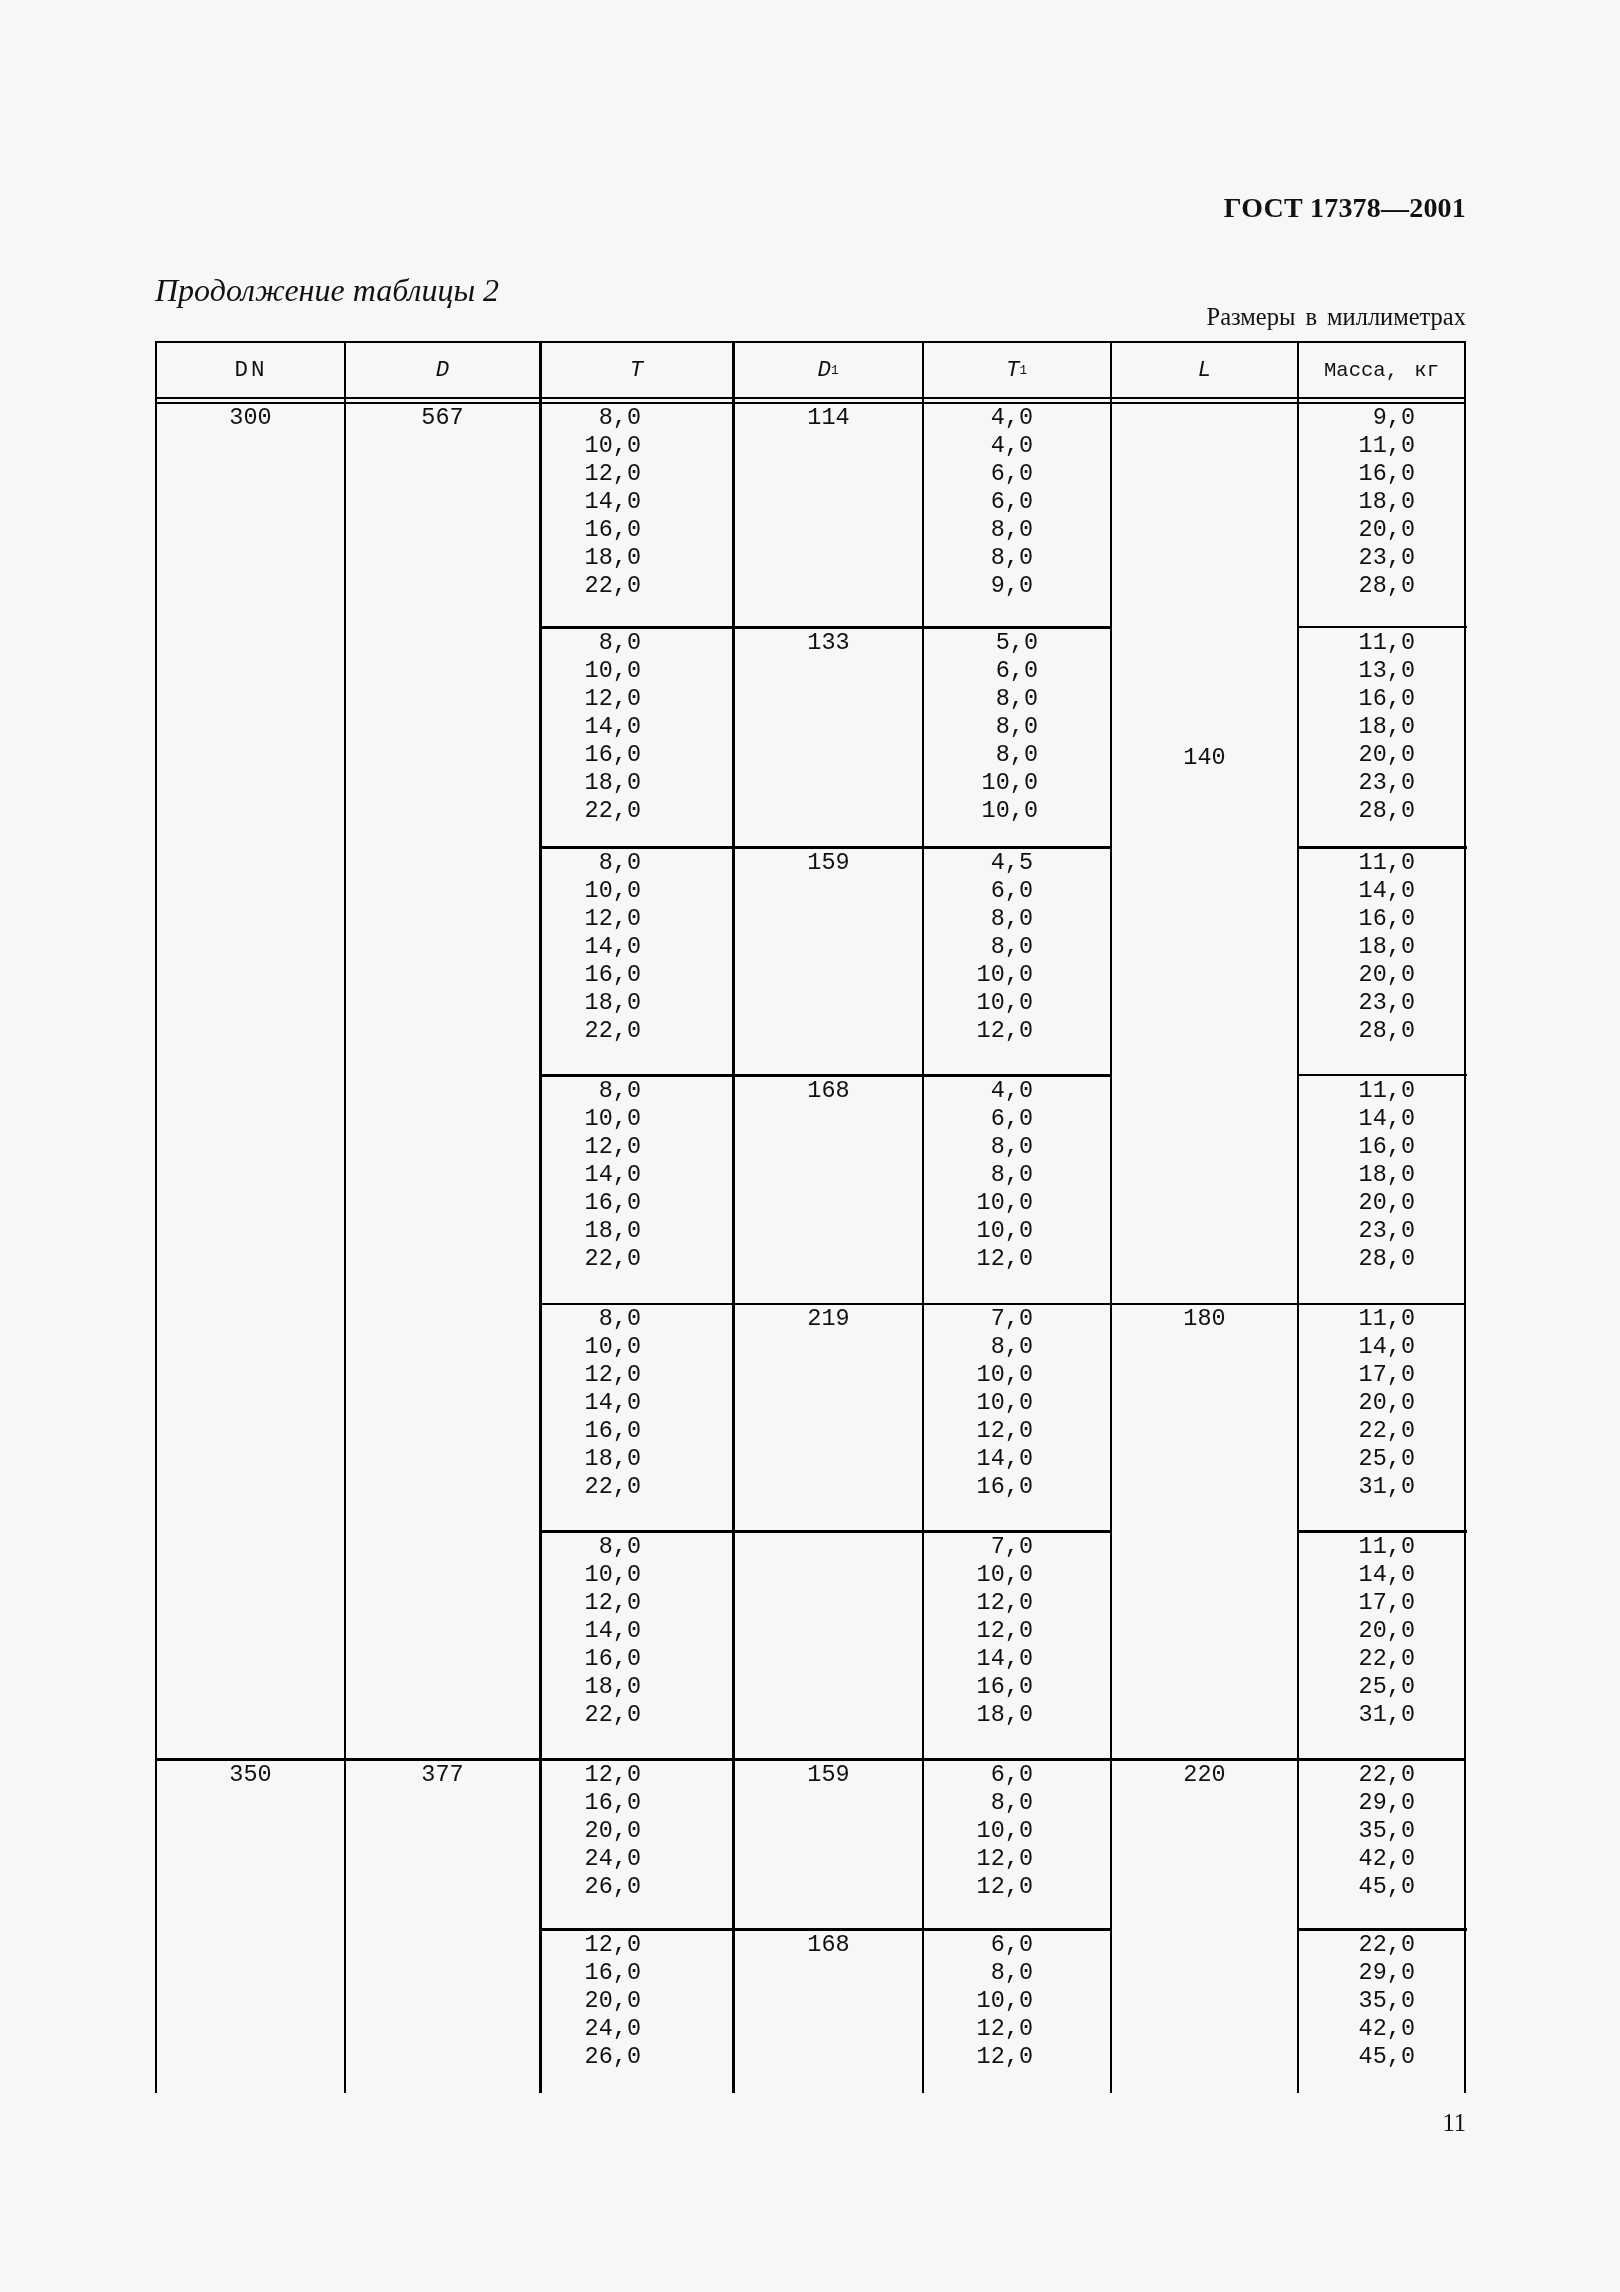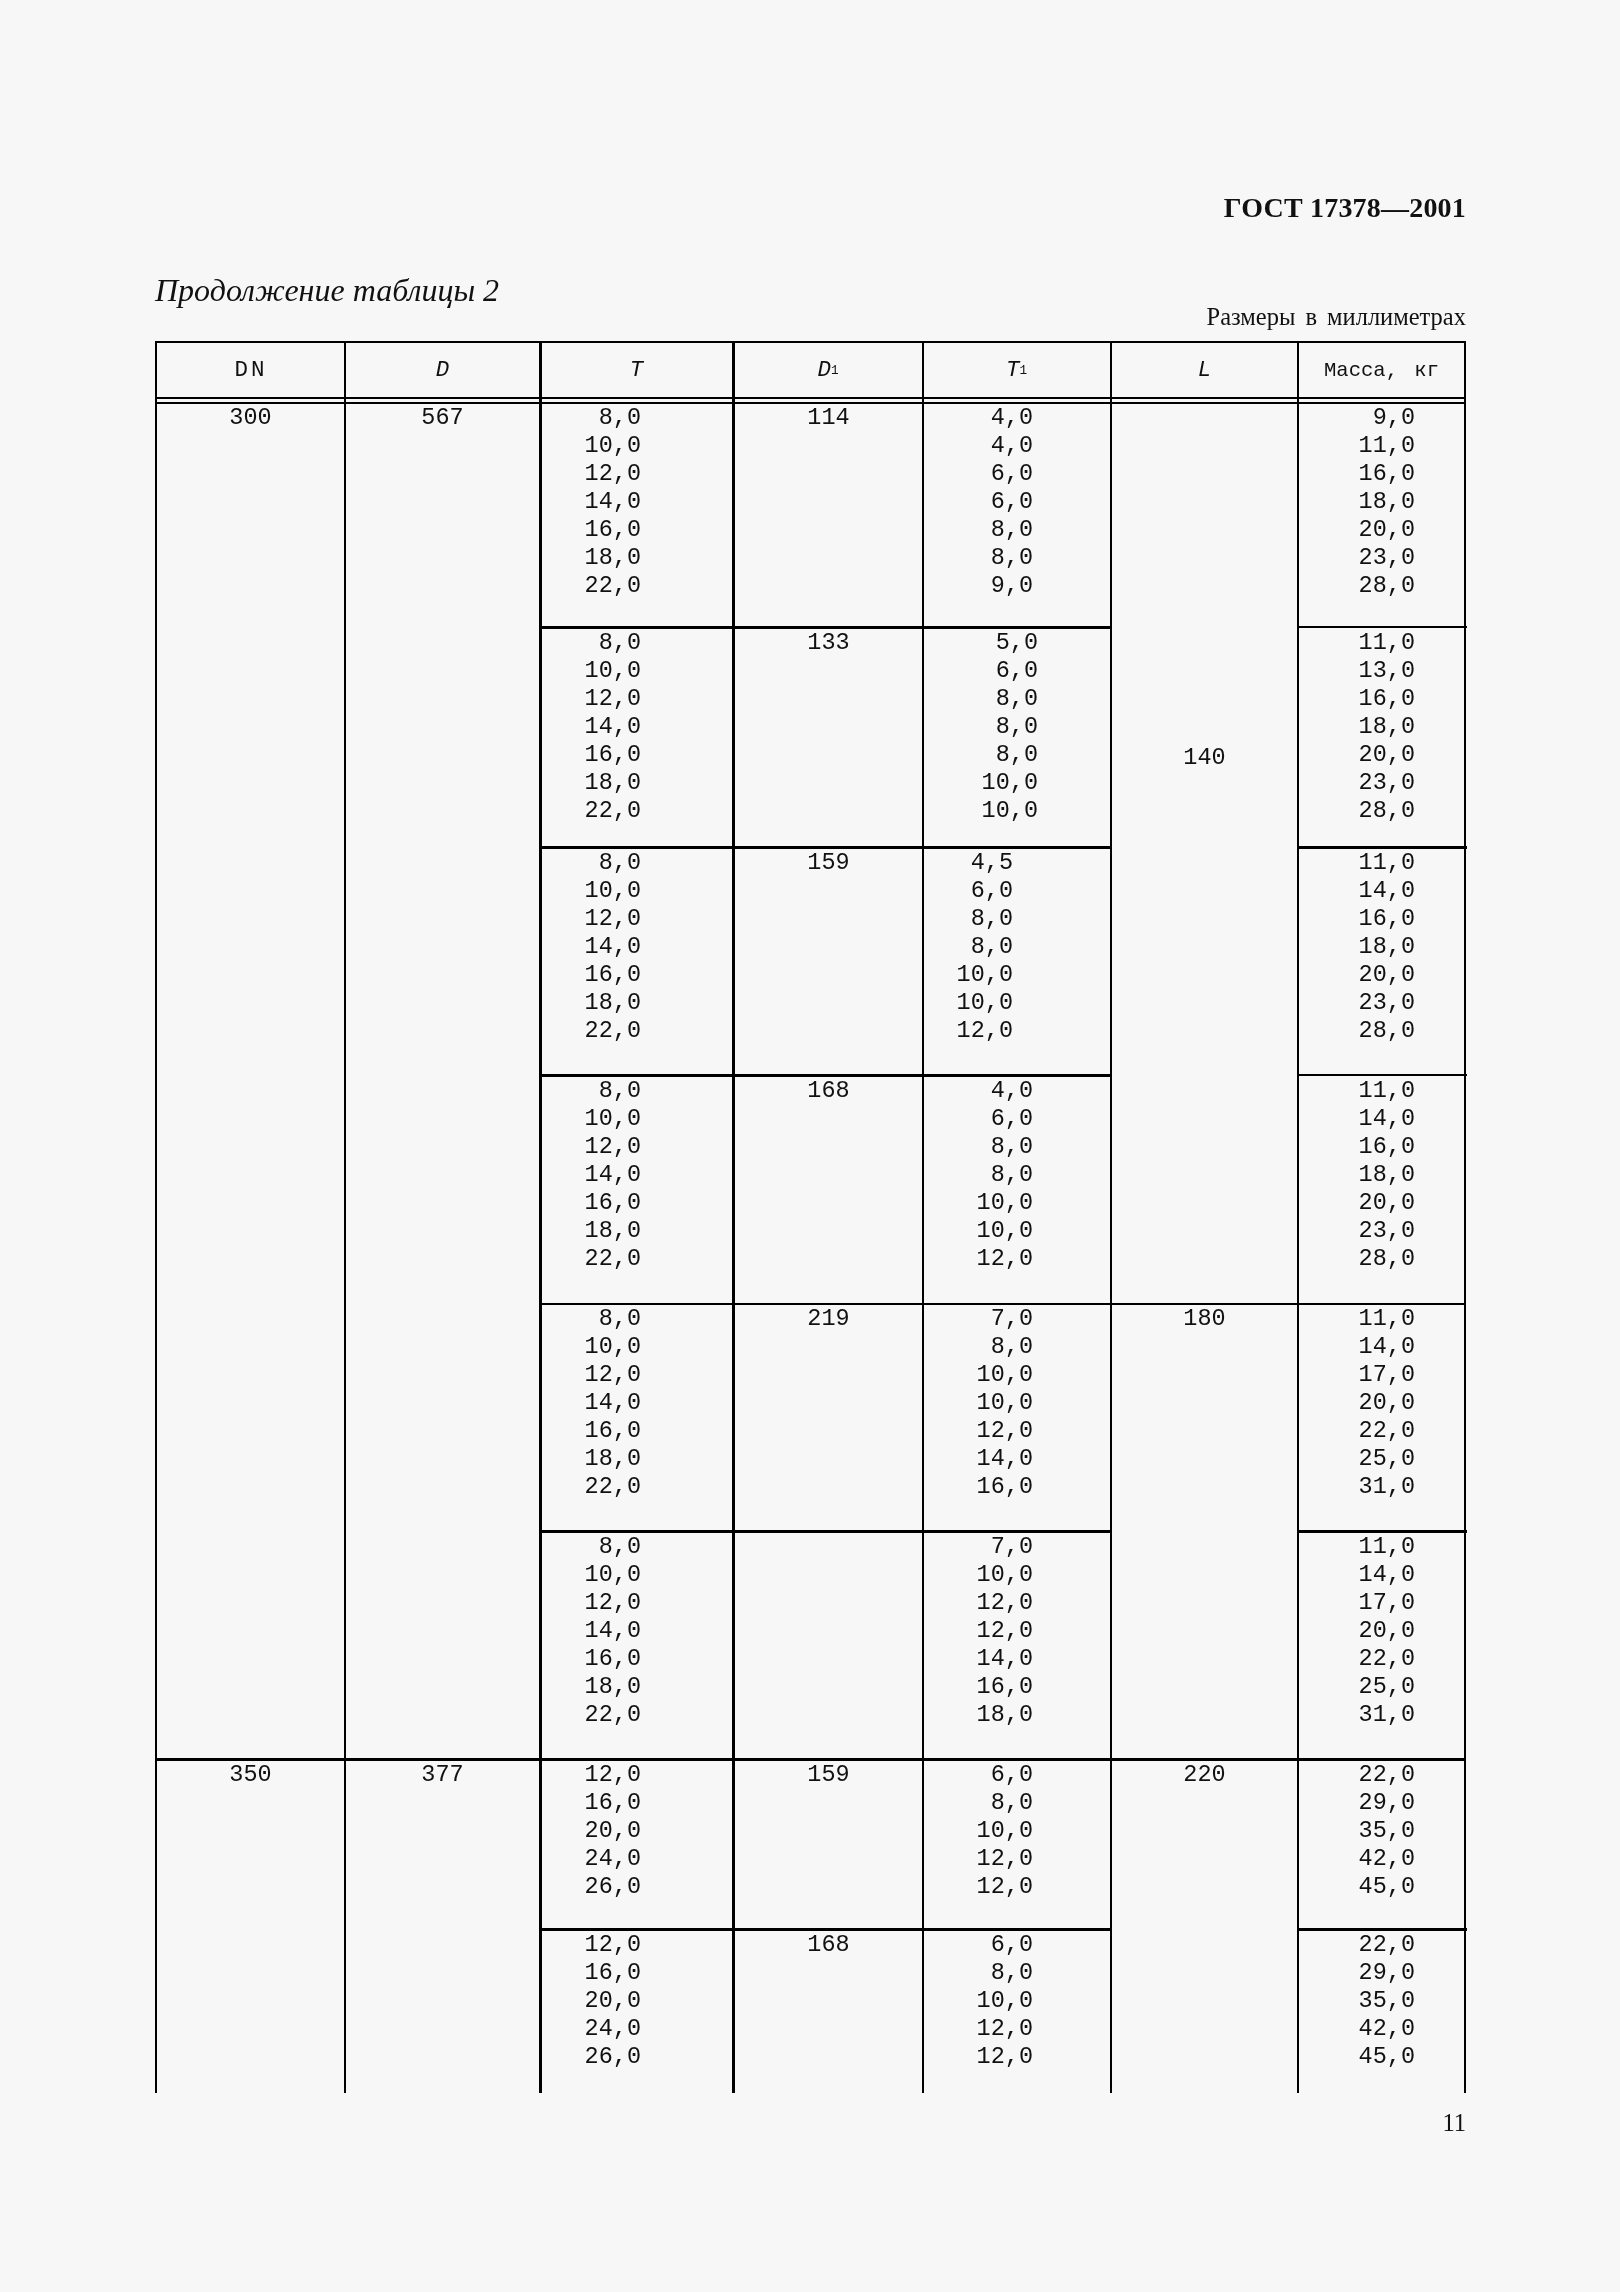--- a/index.html
+++ b/index.html
@@ -183,21 +183,21 @@
         <span>8,0</span>
         <span>10,0</span>
         <span>12,0</span>
         <span>14,0</span>
         <span>16,0</span>
         <span>18,0</span>
         <span>22,0</span>
       </div>
     </div>
   <div class="cell" style="left:578px;width:187px;top:506px;height:225px">159</div>
-  <div class="cell" style="left:767px;width:185px;top:506px;height:225px;padding-right:96px;justify-content:flex-end">
+  <div class="cell" style="left:767px;width:185px;top:506px;height:225px;padding-right:76px;justify-content:flex-end">
       <div class="stack">
         <span>4,5</span>
         <span>6,0</span>
         <span>8,0</span>
         <span>8,0</span>
         <span>10,0</span>
         <span>10,0</span>
         <span>12,0</span>
       </div>
     </div>

